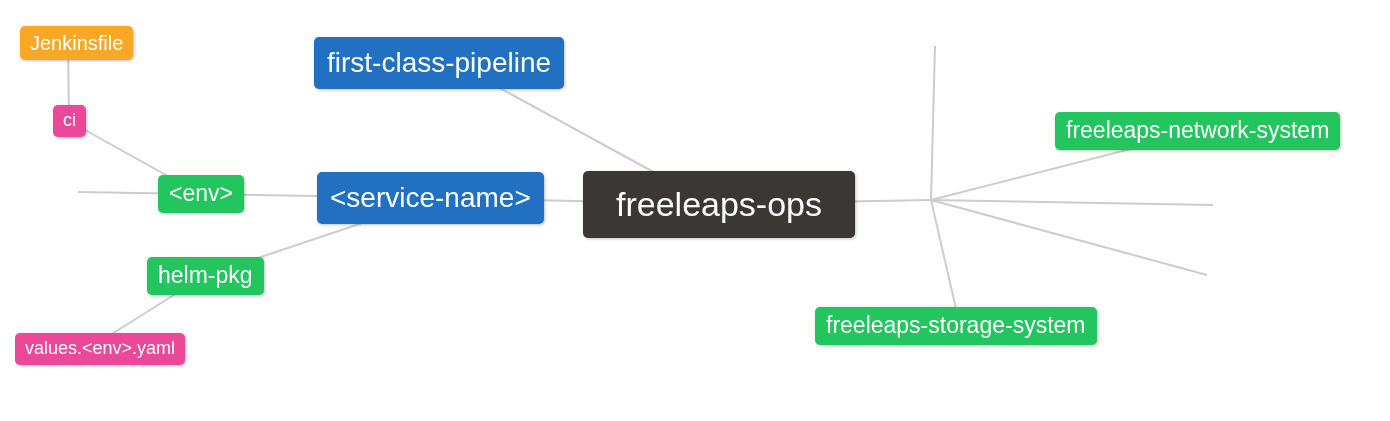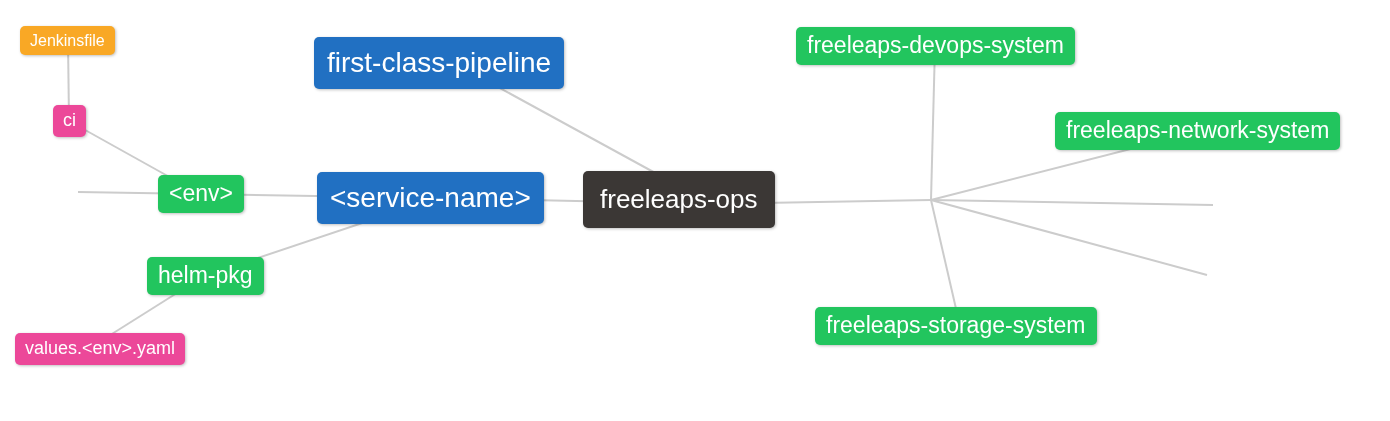--- a/index.html
+++ b/index.html
@@ -14,25 +14,25 @@
   #edges line{stroke:#cccccc;stroke-width:2;}
   .node{
     position:absolute;
     color:#ffffff;
     border-radius:5px;
     white-space:nowrap;
     line-height:1.2;
     box-shadow:1px 1px 3px rgba(0,0,0,0.25);
     cursor:pointer;
   }
-  .root  {background:#3b3735;font-size:26px;padding:13px 17px;}
+  .root  {background:#3b3735;font-size:34px;padding:13px 33px;}
   .blue  {background:#2170c2;font-size:28px;padding:9px 13px;}
   .green {background:#22c55e;font-size:23px;padding:5px 11px;}
   .red   {background:#ec4899;font-size:18px;padding:5px 10px;}
-  .amber {background:#f9a825;font-size:16px;padding:5px 10px;}
+  .amber {background:#f9a825;font-size:20px;padding:5px 10px;}
 </style>
 </head>
 <body>
 
 <div id="canvas">
 
   <svg id="edges" viewBox="0 0 1390 421">
     <line x1="68" y1="41" x2="69" y2="121"></line>
     <line x1="69" y1="121" x2="200" y2="194"></line>
     <line x1="78" y1="192" x2="200" y2="194"></line>
@@ -52,17 +52,16 @@
   <div class="node amber" style="left:20px;top:26px">Jenkinsfile</div>
   <div class="node red" style="left:53px;top:105px">ci</div>
   <div class="node green" style="left:158px;top:175px">&lt;env&gt;</div>
   <div class="node green" style="left:147px;top:257px">helm-pkg</div>
   <div class="node red" style="left:15px;top:333px">values.&lt;env&gt;.yaml</div>
 
   <div class="node blue" style="left:314px;top:37px">first-class-pipeline</div>
   <div class="node blue" style="left:317px;top:172px">&lt;service-name&gt;</div>
   <div class="node root" style="left:583px;top:171px">freeleaps-ops</div>
 
-  <div class="node green" style="left:796px;top:27px">freeleaps-devops-system</div>
   <div class="node green" style="left:1055px;top:112px">freeleaps-network-system</div>
   <div class="node green" style="left:815px;top:307px">freeleaps-storage-system</div>
 
 </div>
 
 </body></html>

